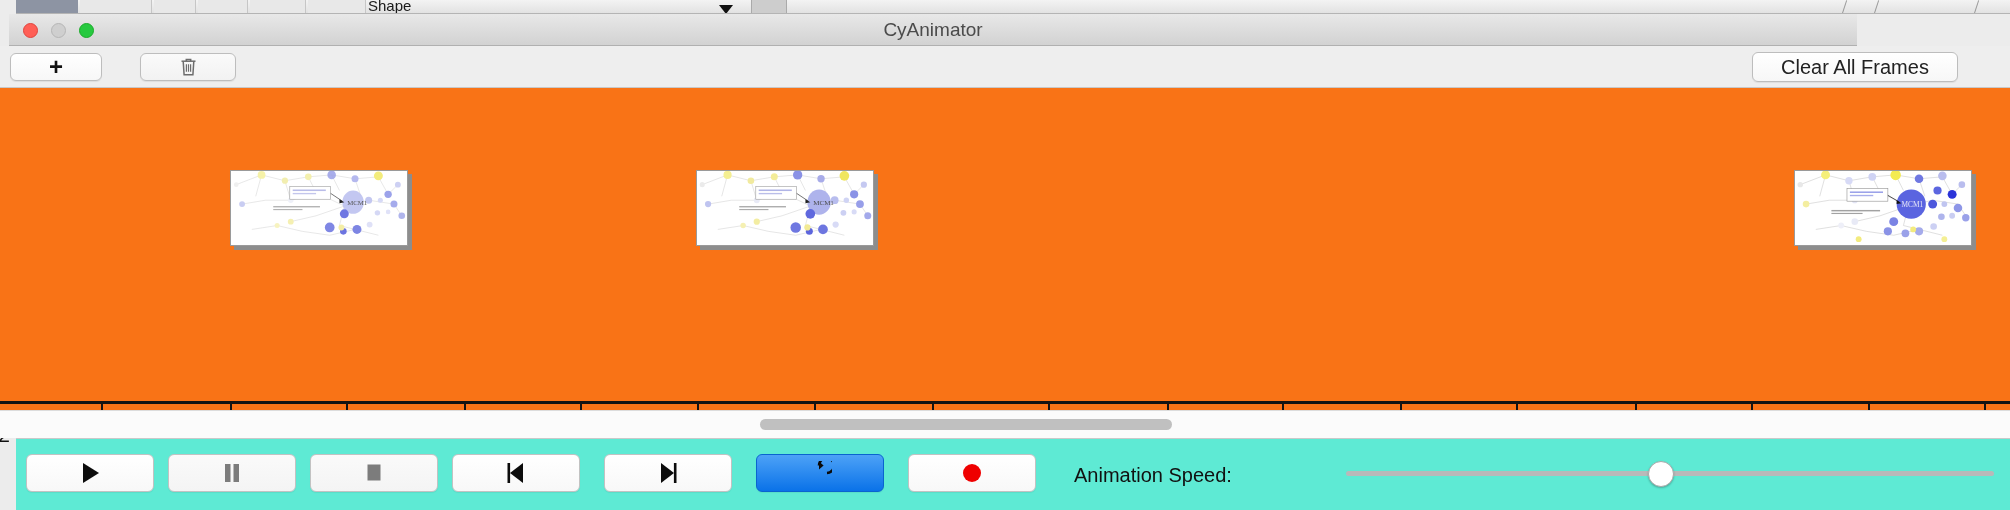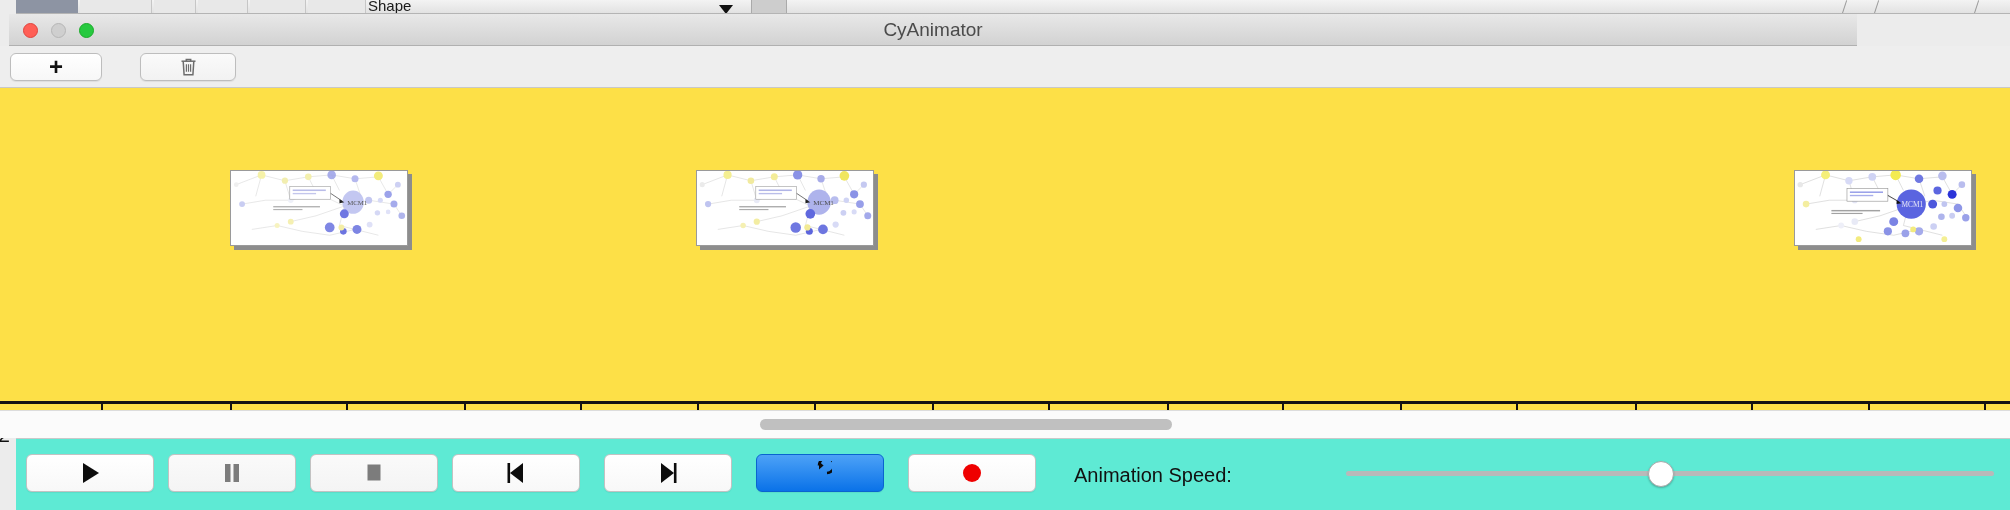--- a/index.html
+++ b/index.html
@@ -60,21 +60,21 @@
   #btn-delete { left: 140px; top: 7px; width: 96px; height: 28px;
                 background: linear-gradient(#fafafa, #f2f2f2); }
   #btn-clear  { left: 1752px; top: 6px; width: 206px; height: 30px; font-size: 20px; }
 
   .plus-icon { font-size: 24px; font-weight: bold; line-height: 1; color: #111; }
   .trash-icon { width: 17px; height: 20px; }
 
   
   #timeline {
     position: absolute; left: 0; top: 88px; width: 2010px; height: 322px;
-    background: #fde047;
+    background: #f97316;
   }
   
   #ruler-line { position: absolute; left: 0; top: 313px; width: 2010px; height: 3px; background: #131313; }
   .tick { position: absolute; background: #131313; width: 2px; }
   .tick.major { top: 316px; height: 16px; }
   .tick.minor { top: 316px; height: 9px; }
   .tick-label { position: absolute; top: 335px; font-size: 21px; color: #111; transform: translateX(-50%); white-space: nowrap; }
 
   #seconds-label {
     position: absolute; left: 0; right: 0; top: 382px;
@@ -159,20 +159,23 @@
   <div class="btn" id="btn-add">
     <span class="plus-icon">+</span>
   </div>
   <div class="btn" id="btn-delete">
     <svg class="trash-icon" viewBox="0 0 17 20">
       <path d="M1.5 4.2h14" stroke="#6d6d6d" stroke-width="1.5" fill="none"></path>
       <path d="M6.3 4.2V2.6h4.4v1.6" stroke="#6d6d6d" stroke-width="1.5" fill="none"></path>
       <path d="M3.2 4.2l.9 13.6h8.8l.9-13.6" stroke="#6d6d6d" stroke-width="1.5" fill="none"></path>
       <path d="M6.4 7.2v7.6M8.5 7.2v7.6M10.6 7.2v7.6" stroke="#6d6d6d" stroke-width="1.2" fill="none"></path>
     </svg>
+  </div>
+  <div class="btn" id="btn-clear">
+    <span>Clear All Frames</span>
   </div>
 </div>
 
 <div id="timeline">
 
   <div class="frame" style="left:230px; top:82px;">
     <svg viewBox="0 0 178 76">
       <g stroke="#cfcfcf" stroke-width="0.5" fill="none">
         <path d="M4 14 L30 4 M30 4 L54 10 M54 10 L78 6 M78 6 L102 4 M102 4 L126 8 M126 8 L150 6
                  M30 4 L24 26 M54 10 L60 30 M78 6 L86 22 M102 4 L110 20 M126 8 L132 26

